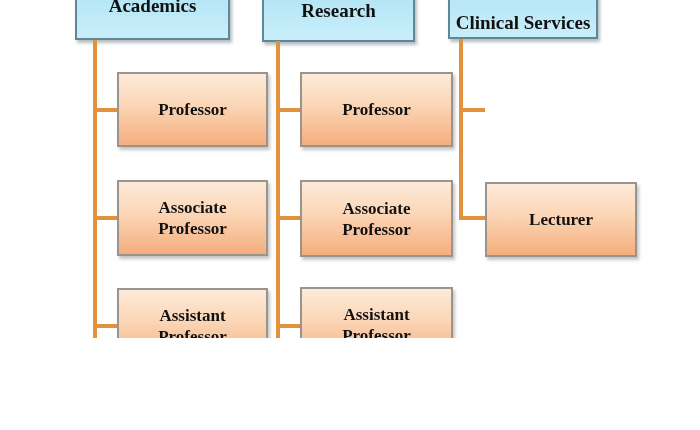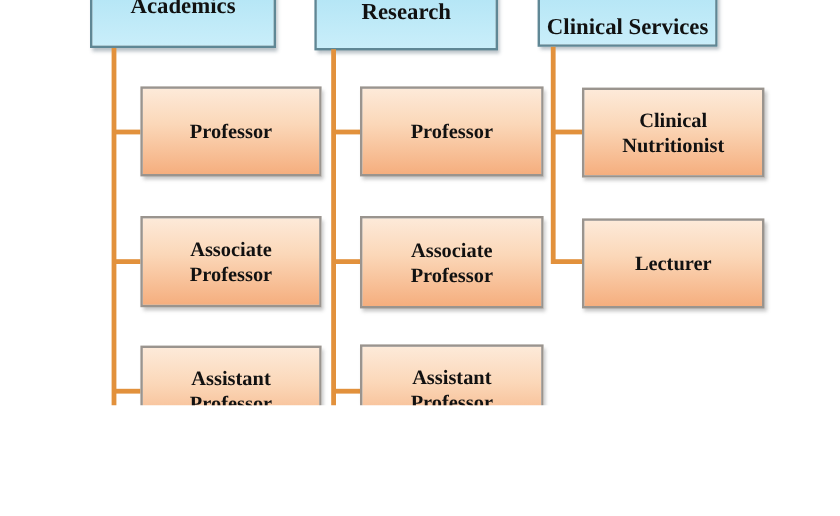--- a/index.html
+++ b/index.html
@@ -94,20 +94,17 @@
   <div class="node" style="left:300px;top:180px;width:153px;height:77px">
     <span>Associate Professor</span>
   </div>
   <div class="node" style="left:300px;top:287px;width:153px;height:76px">
     <span>Assistant Professor</span>
   </div>
   <div class="node" style="left:300px;top:395px;width:153px;height:75px">
     <span>Lecturer</span>
   </div>
 
-  <div class="node" style="left:485px;top:73px;width:152px;height:75px">
-    <span>Clinical Nutritionist</span>
-  </div>
   <div class="node" style="left:485px;top:182px;width:152px;height:75px">
     <span>Lecturer</span>
   </div>
 
 </div>
 
 </body></html>

